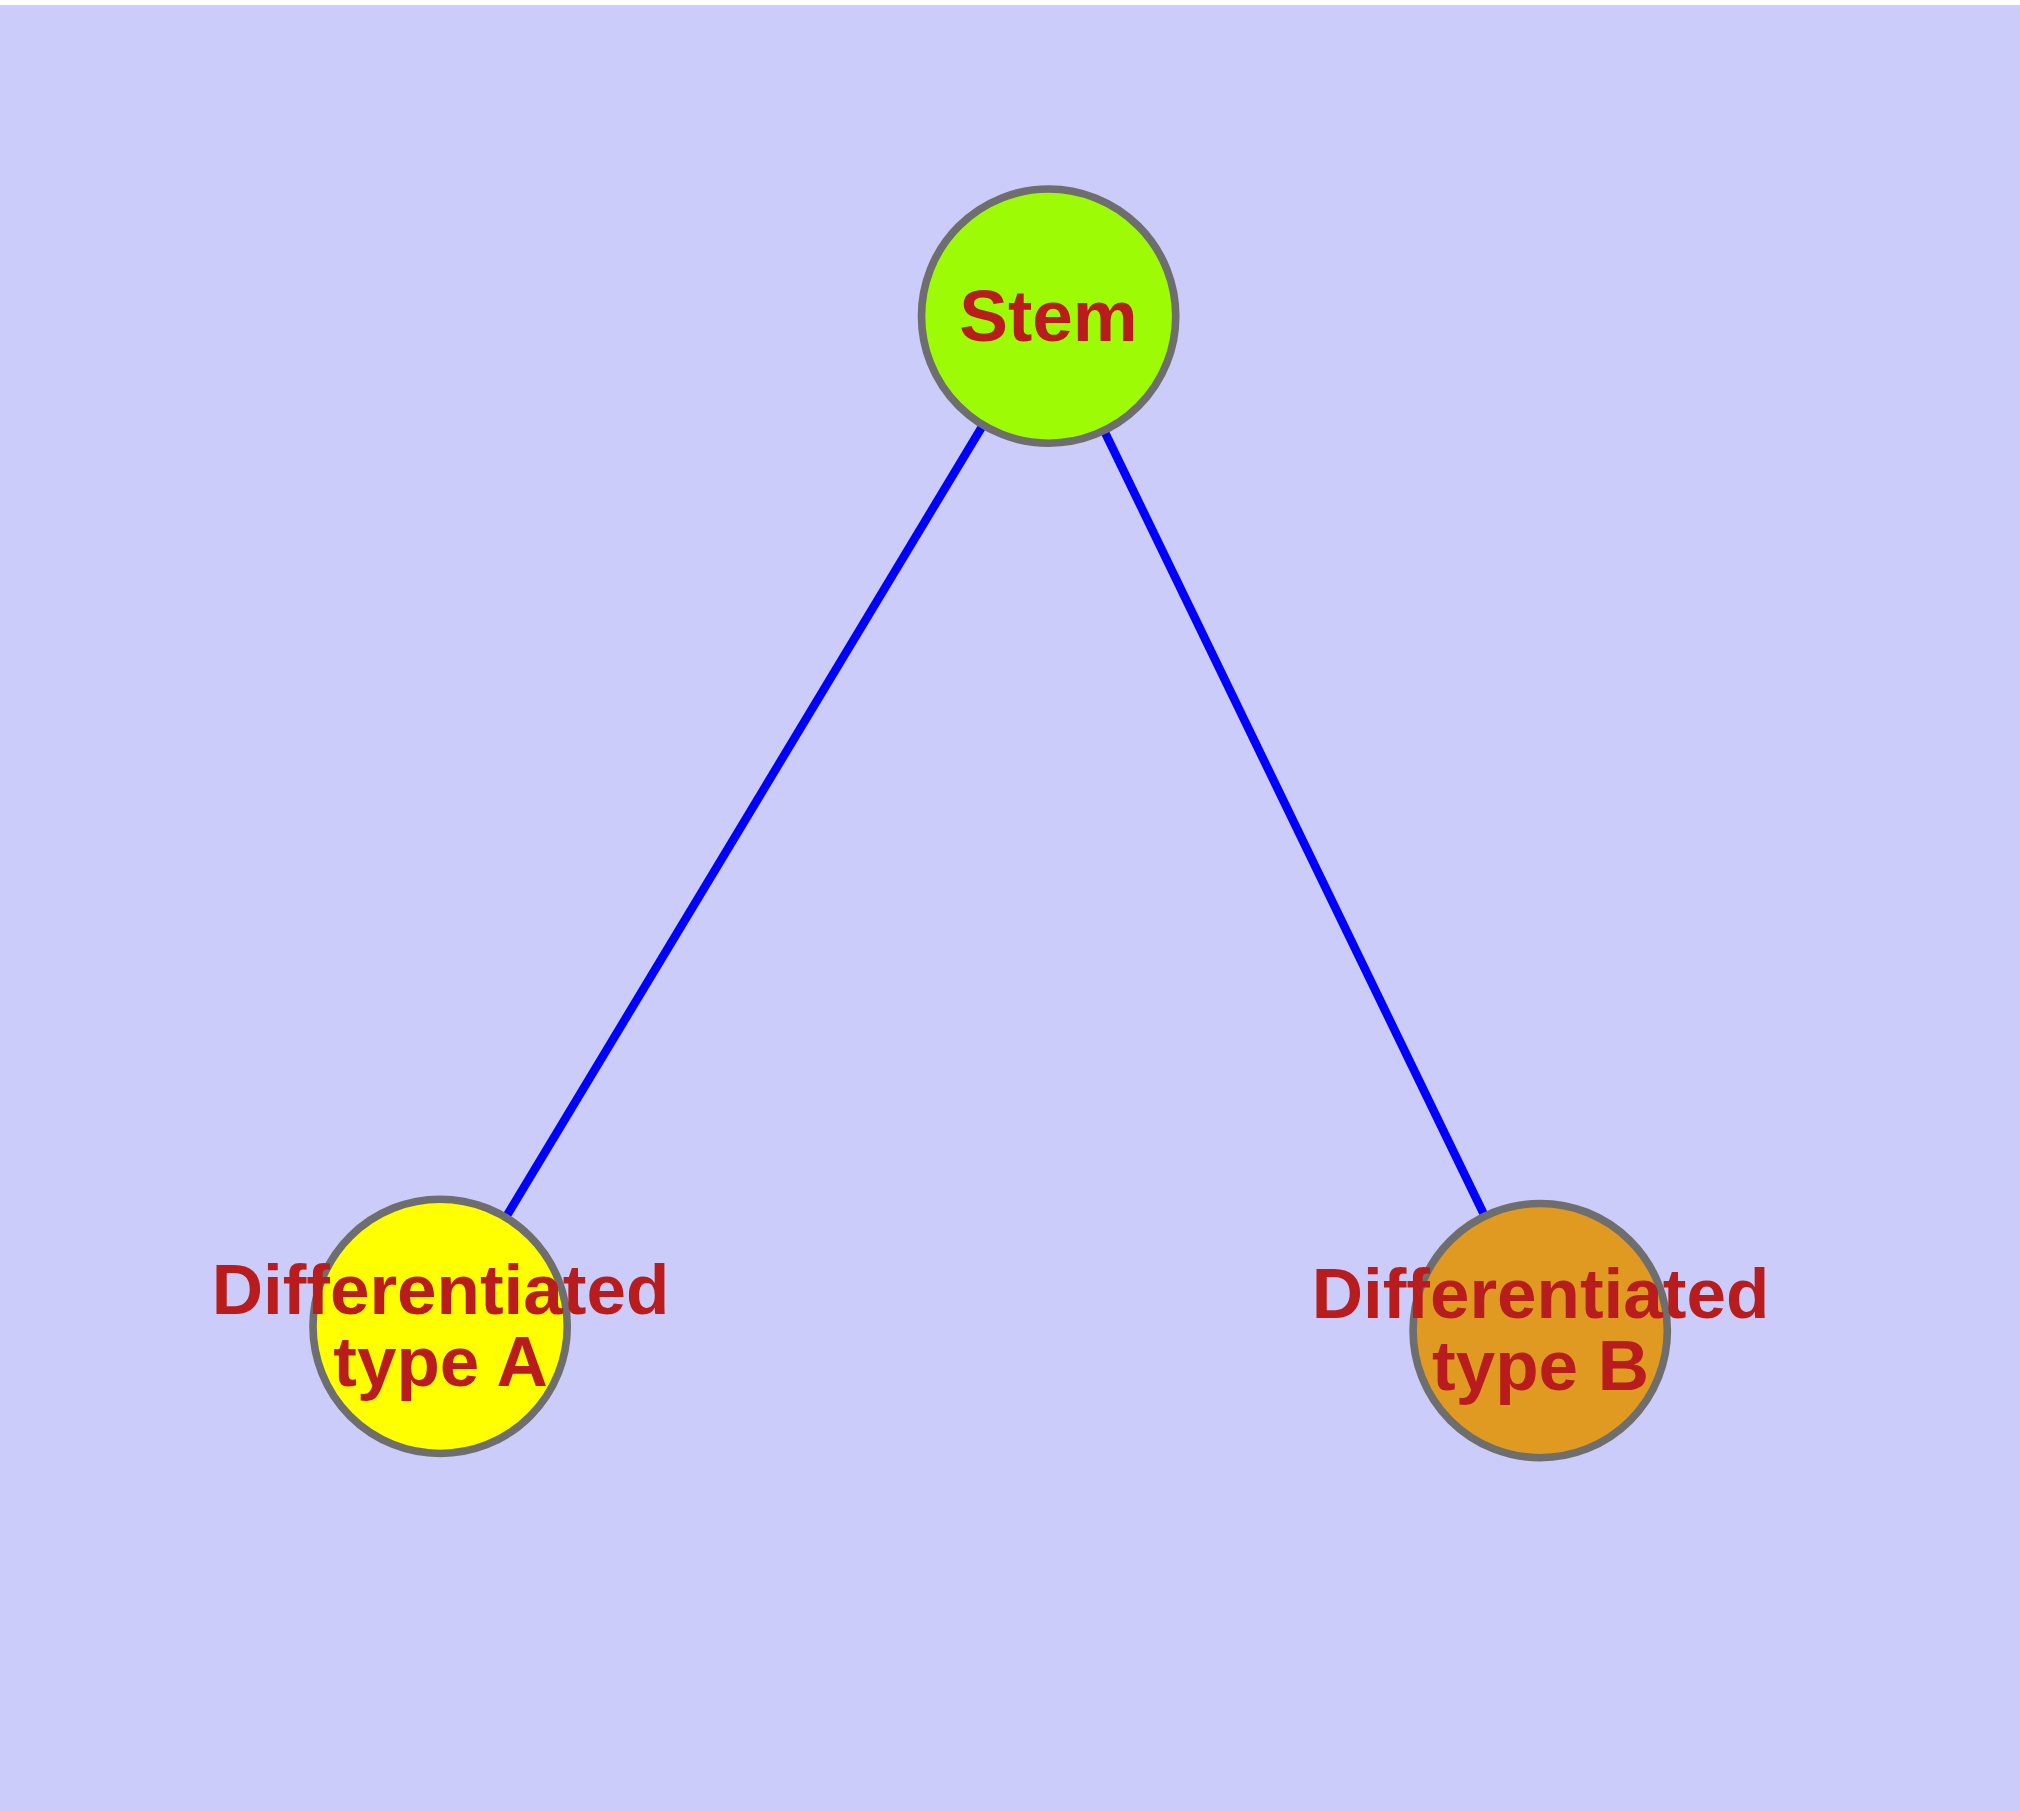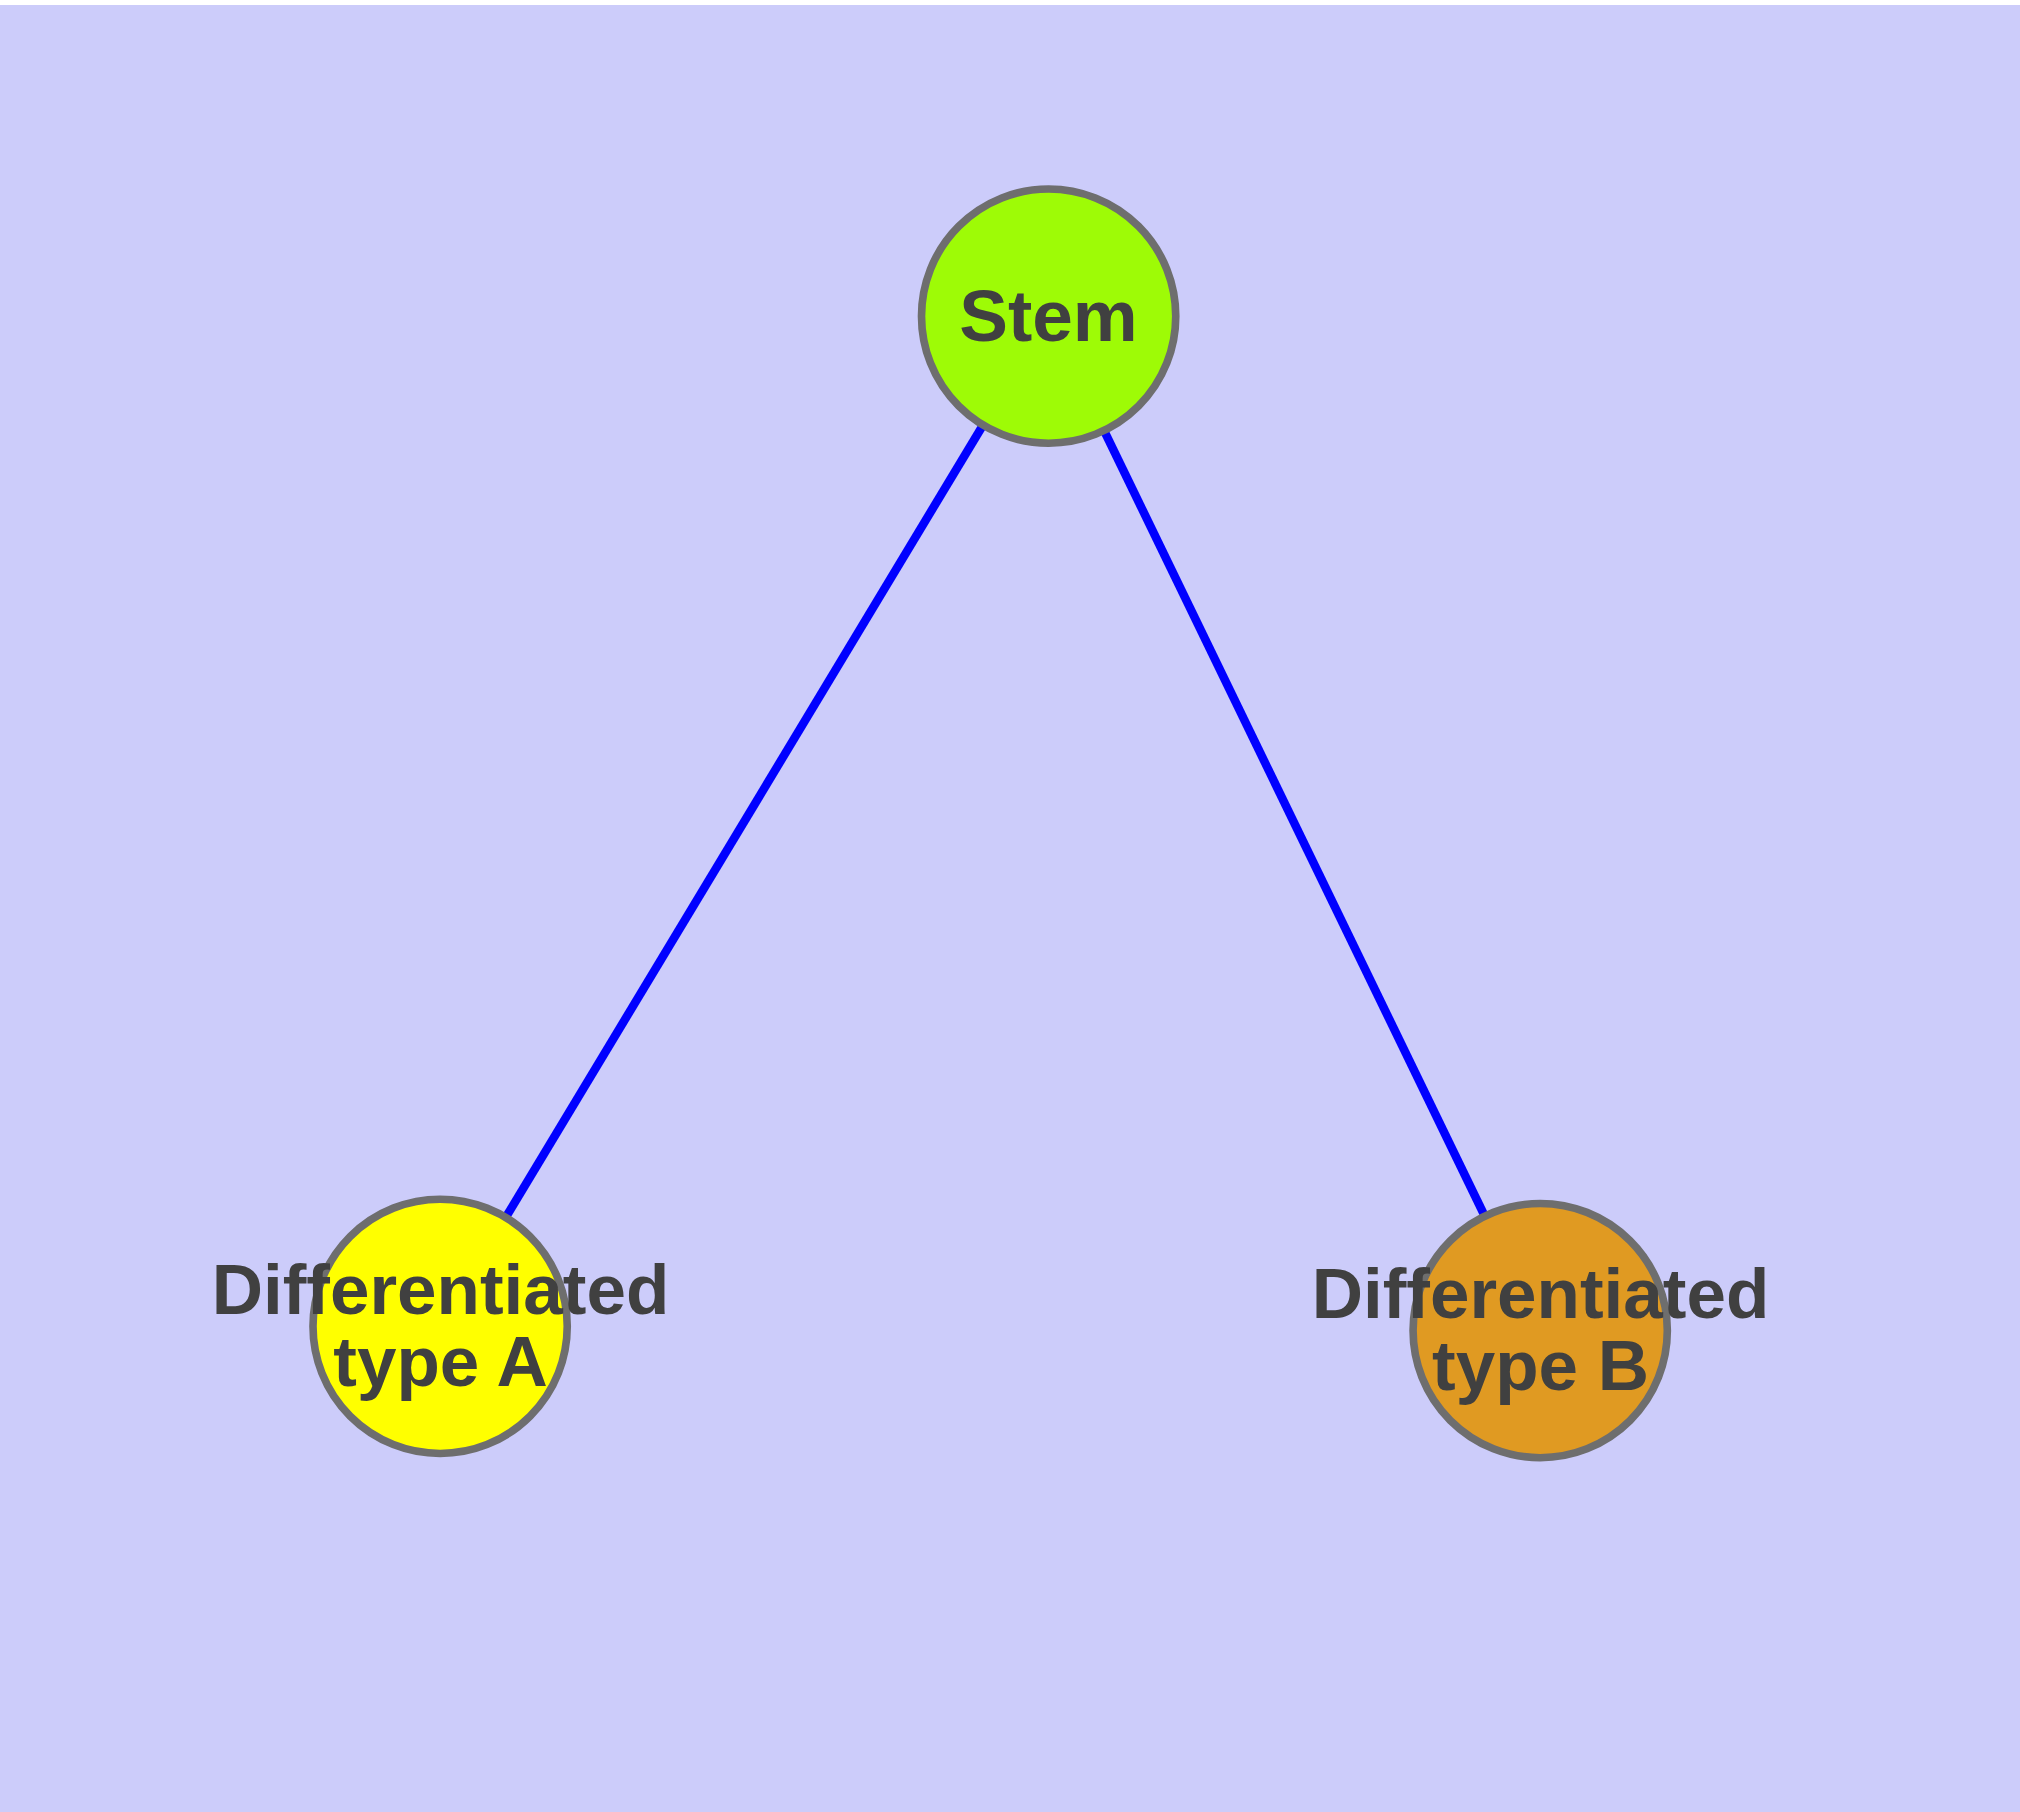--- a/index.html
+++ b/index.html
@@ -35,21 +35,21 @@
     stroke: #6e6e6e;
     stroke-width: 9;
   }
   .edge-line {
     stroke-linecap: butt;
   }
   .node-label {
     position: absolute;
     text-align: center;
     font-weight: bold;
-    color: #404040;
+    color: #b91c1c;
     line-height: 1.02;
     white-space: pre;
     pointer-events: none;
     -webkit-font-smoothing: antialiased;
   }
   .node-label.single {
     font-size: 73px;
   }
   .node-label.double {
     font-size: 71px;

